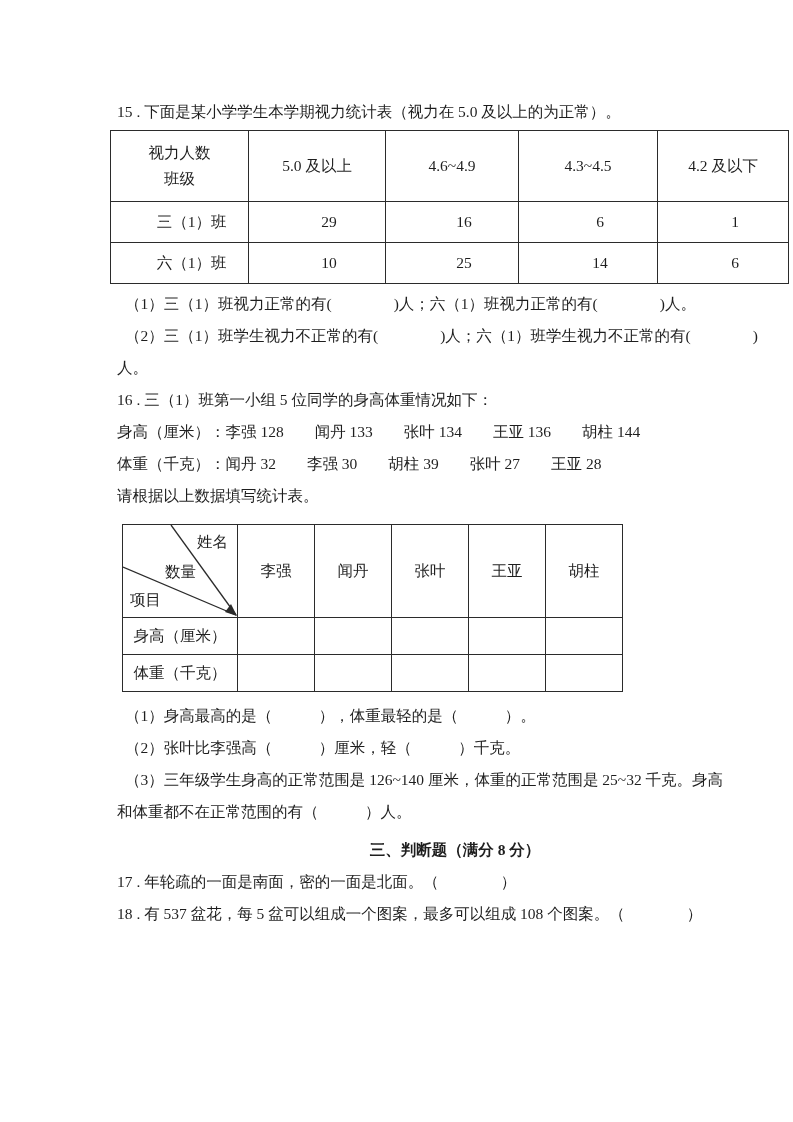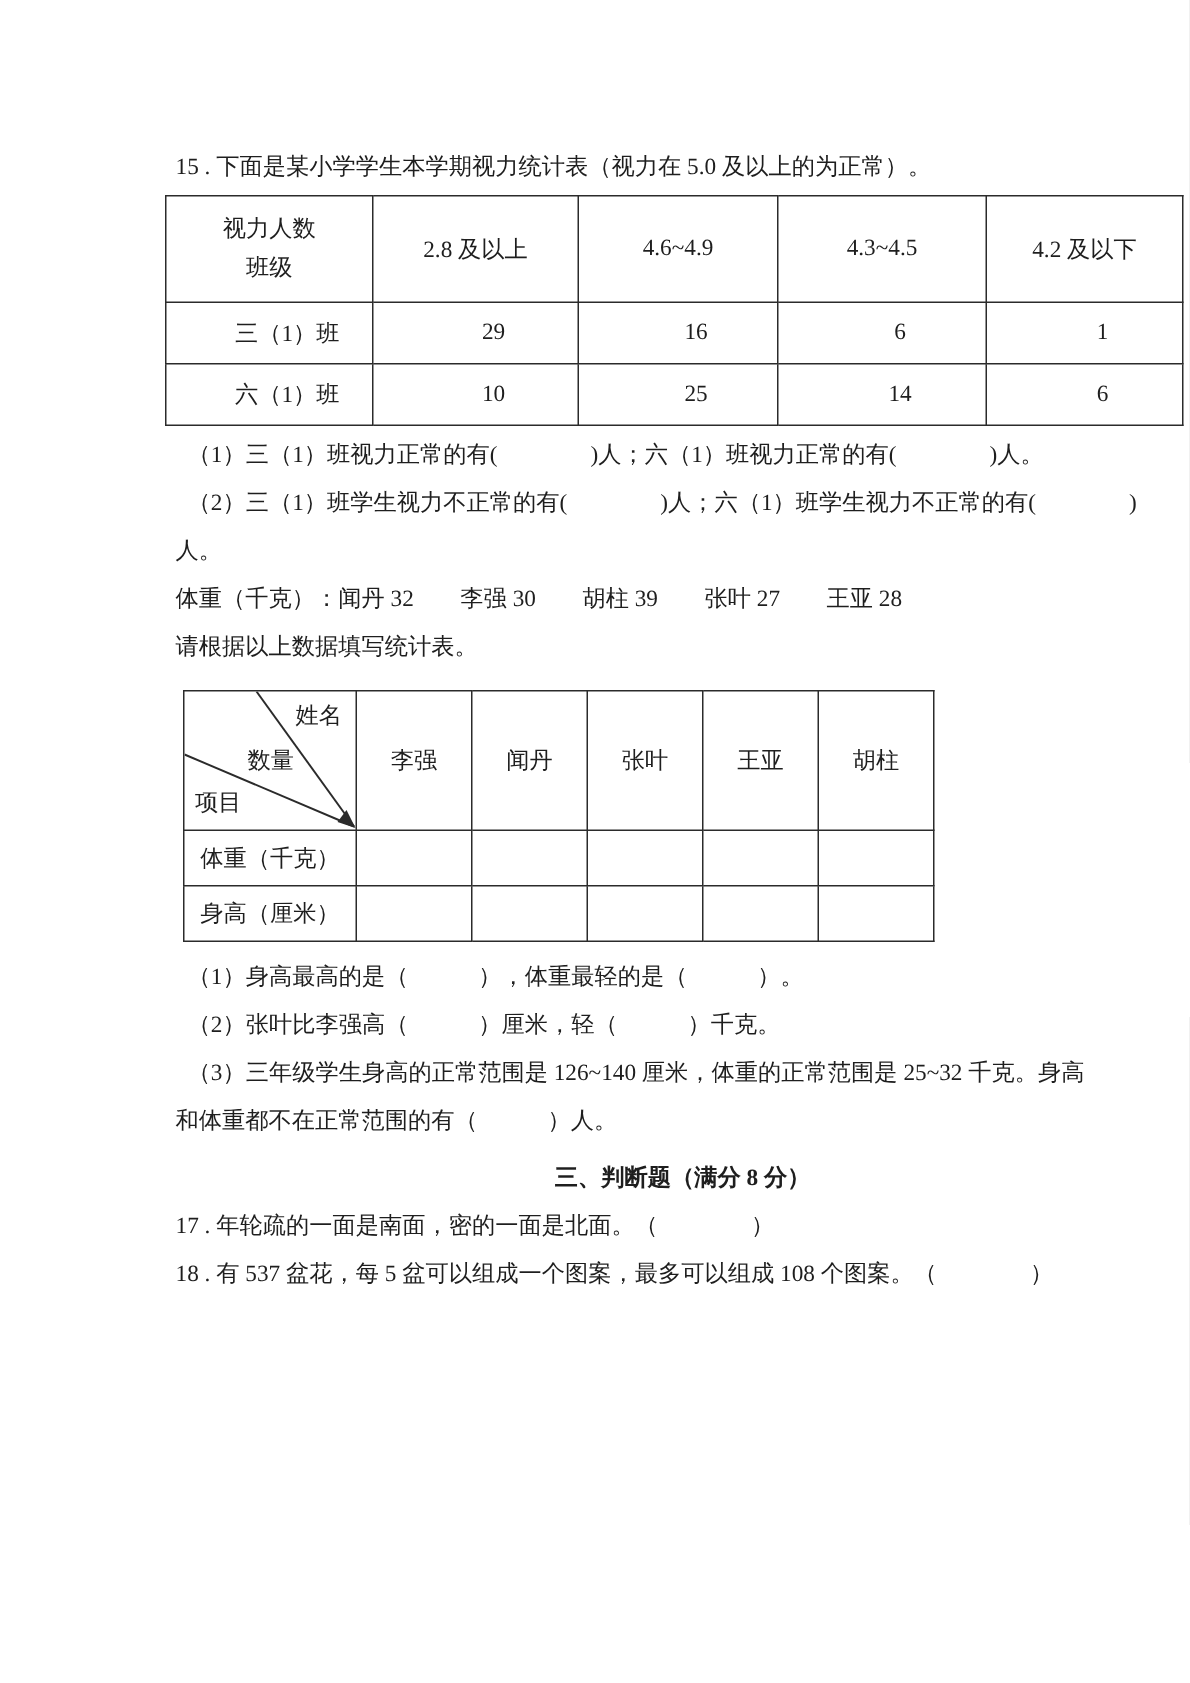--- a/index.html
+++ b/index.html
@@ -53,21 +53,21 @@
         <col style="width:133px">
       <col style="width:139px">
         <col style="width:131px">
     </colgroup>
     <tbody>
         <tr class="hrow">
       <td class="t1-corner">
         <div>视力人数</div>
         <div>班级</div>
       </td>
-      <td>2.8 及以上</td>
+      <td>5.0 及以上</td>
       <td>4.6~4.9</td>
       <td>4.3~4.5</td>
       <td>4.2 及以下</td>
     </tr>
     <tr class="drow">
       <td>三（1）班</td>
       <td>29</td>
       <td>16</td>
       <td>6</td>
       <td>1</td>
@@ -79,20 +79,22 @@
       <td>14</td>
       <td>6</td>
     </tr>
   </tbody>
     </table>
 
   <p class="sub m4">（1）三（1）班视力正常的有(　　　　)人；六（1）班视力正常的有(　　　　)人。</p>
   <p class="sub">（2）三（1）班学生视力不正常的有(　　　　)人；六（1）班学生视力不正常的有(　　　　)</p>
   <p class="cont">人。</p>
 
+  <p>16 . 三（1）班第一小组 5 位同学的身高体重情况如下：</p>
+  <p>身高（厘米）：李强 128　　闻丹 133　　张叶 134　　王亚 136　　胡柱 144</p>
   <p>体重（千克）：闻丹 32　　李强 30　　胡柱 39　　张叶 27　　王亚 28</p>
   <p>请根据以上数据填写统计表。</p>
 
   <table class="t2">
     <colgroup>
       <col style="width:115px">
         <col style="width:77px">
         <col style="width:77px">
       <col style="width:77px">
         <col style="width:77px">
@@ -110,29 +112,29 @@
         <span class="lb lb-qty">数量</span>
         <span class="lb lb-item">项目</span>
       </td>
       <td>李强</td>
       <td>闻丹</td>
       <td>张叶</td>
       <td>王亚</td>
       <td>胡柱</td>
     </tr>
     <tr class="drow">
-      <td>体重（千克）</td>
+      <td>身高（厘米）</td>
       <td></td>
       <td></td>
       <td></td>
       <td></td>
       <td></td>
     </tr>
     <tr class="drow">
-      <td>身高（厘米）</td>
+      <td>体重（千克）</td>
       <td></td>
       <td></td>
       <td></td>
       <td></td>
       <td></td>
     </tr>
   </tbody>
     </table>
 
   <p class="sub m8">（1）身高最高的是（　　　），体重最轻的是（　　　）。</p>

